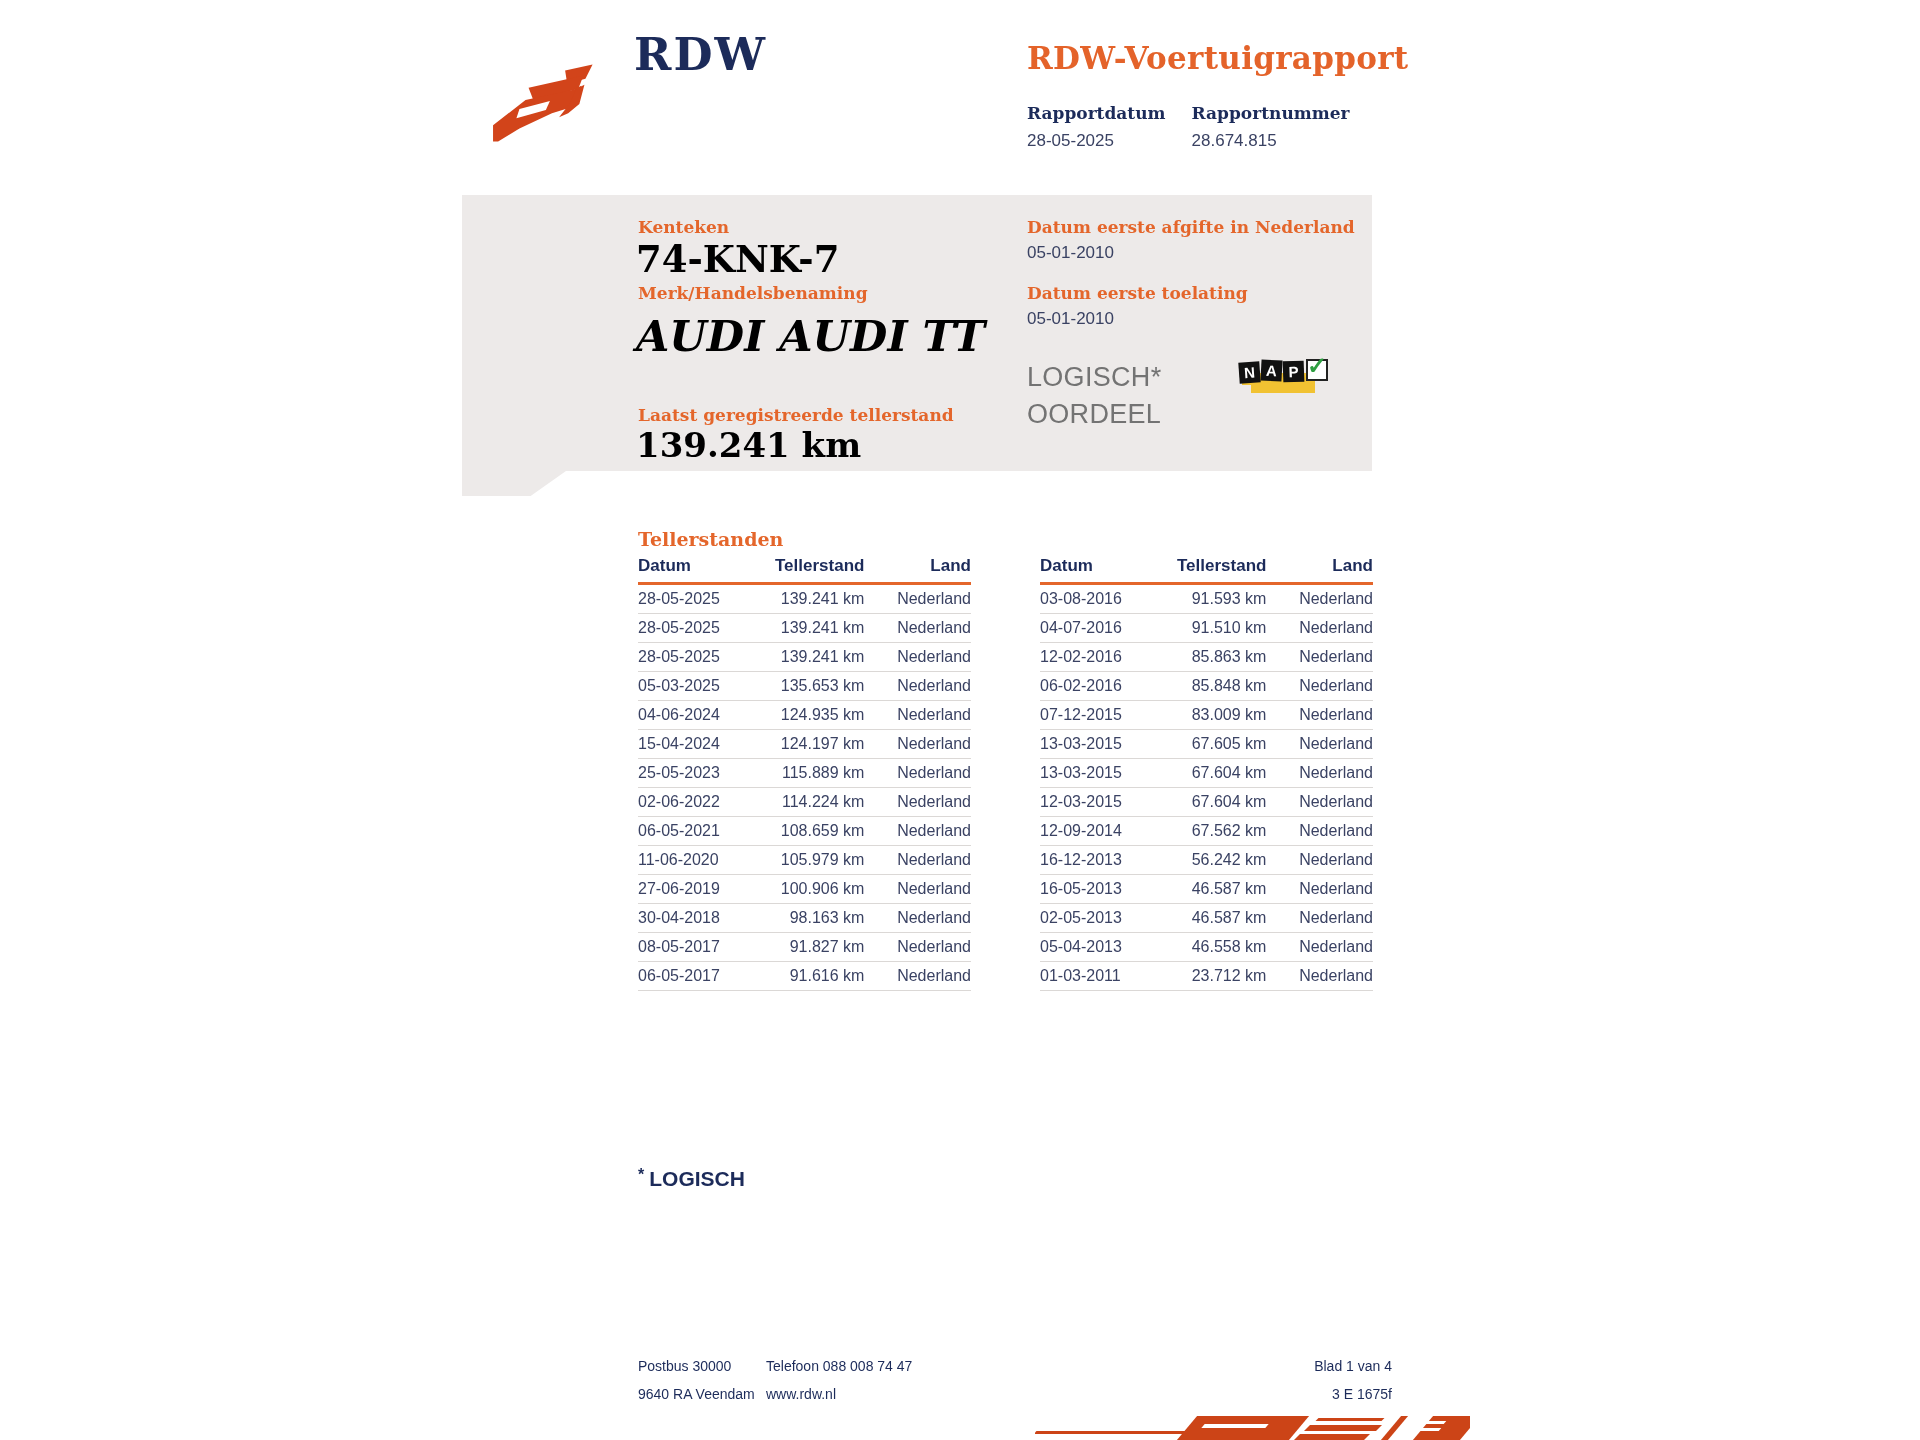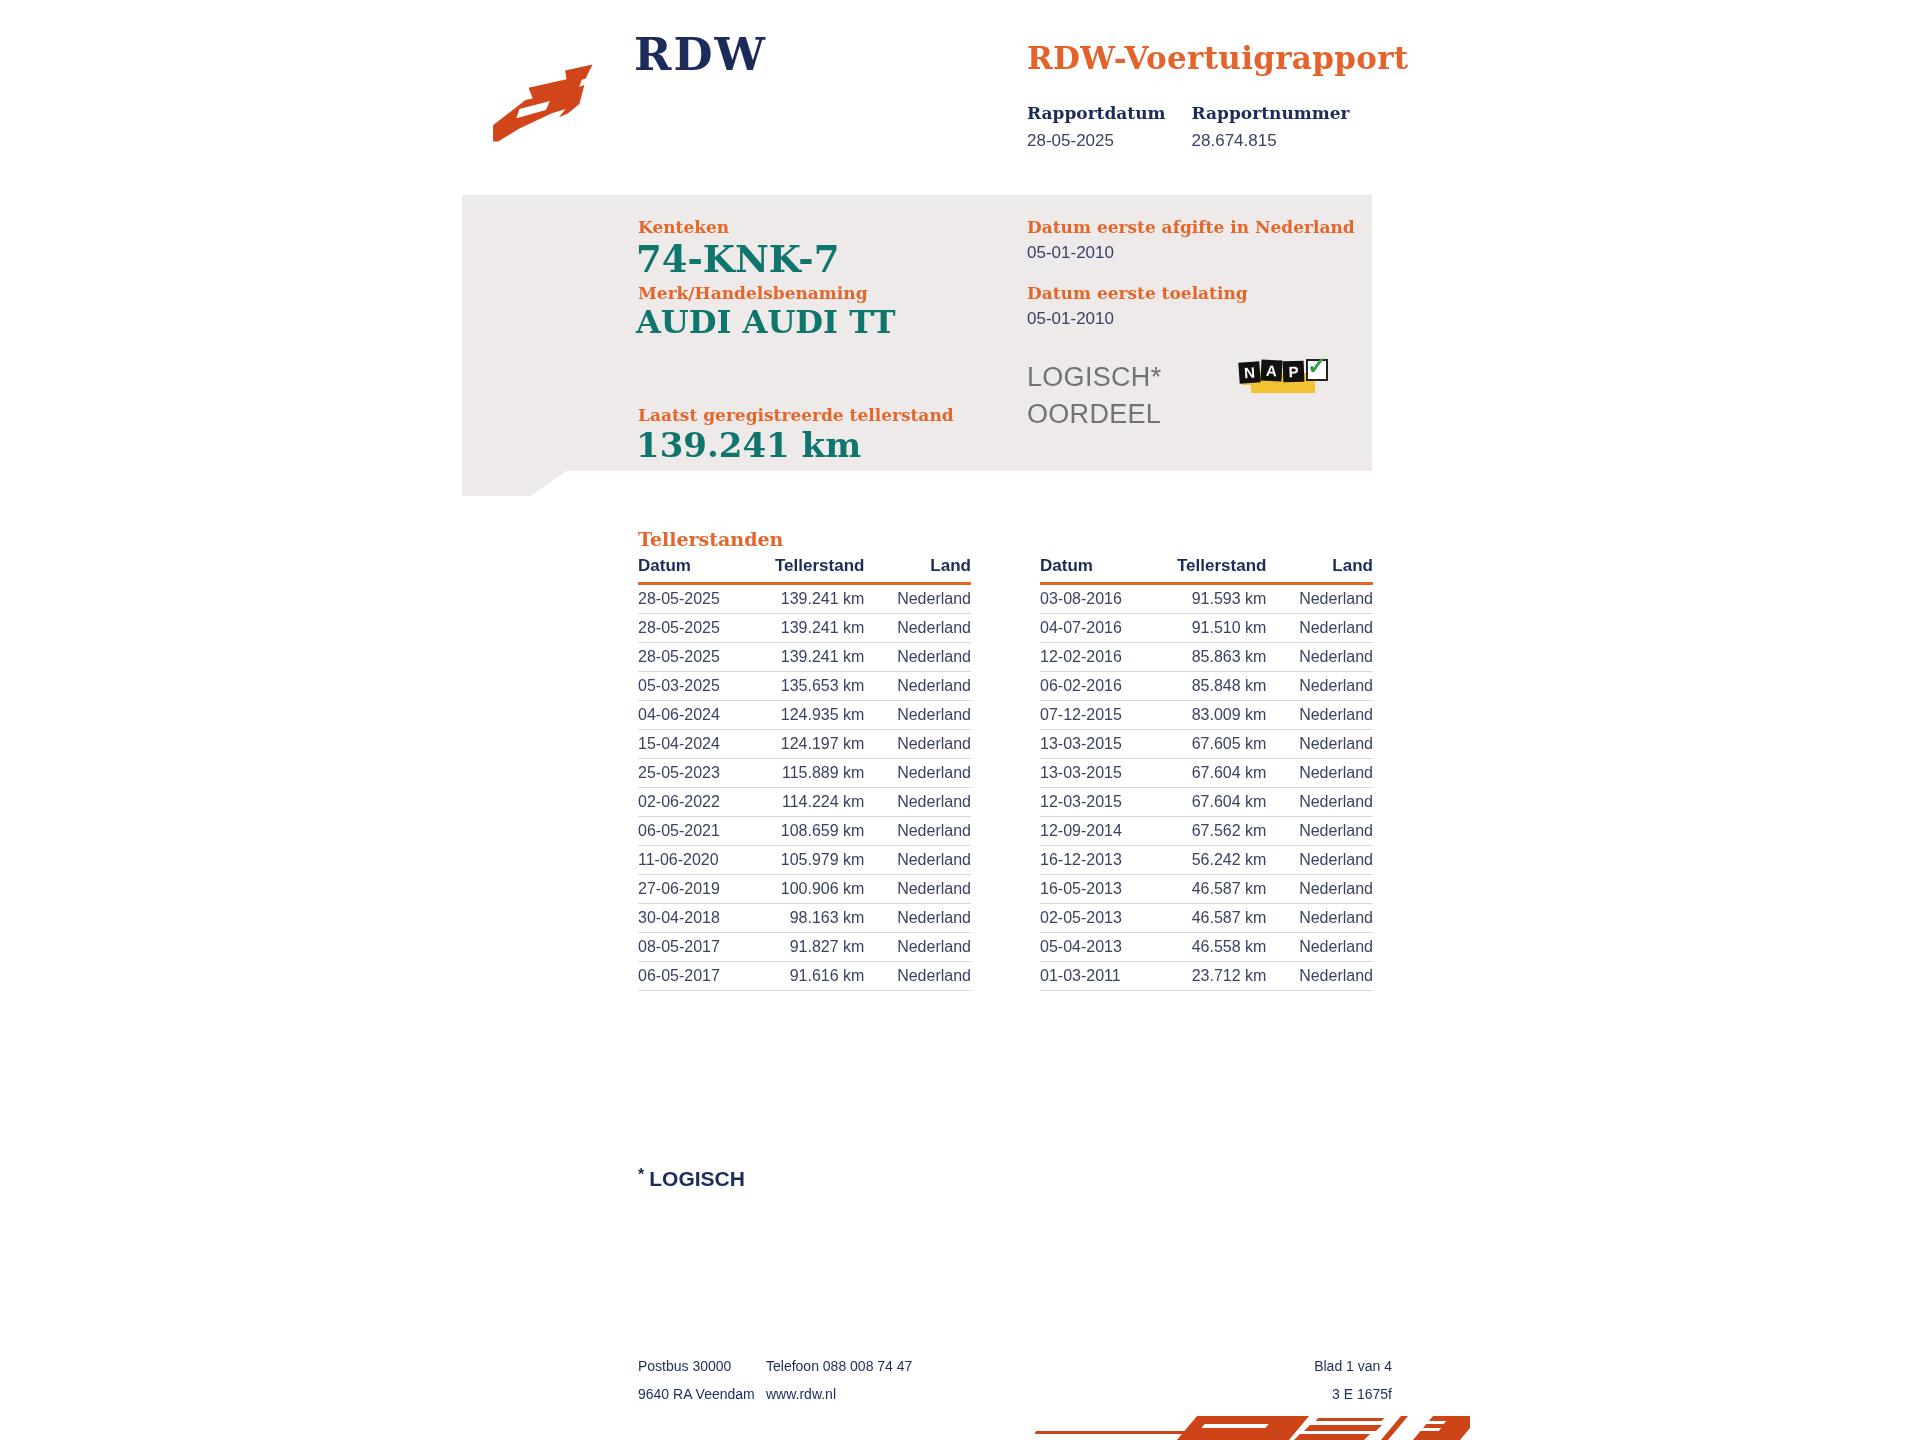--- a/index.html
+++ b/index.html
@@ -28,27 +28,27 @@
   .meta-label { font-family:"DejaVu Serif", serif; font-weight:700; font-size:17px; color:#1c2b5a; }
   .meta-value { margin-top:8px; font-size:17px; color:#3a4263; }
 
   
   .summary-box { position:absolute; left:462px; top:195px; width:910px; height:276px; background:#edeae9; }
   .summary-tab {
     position:absolute; left:462px; top:471px; width:104px; height:25px; background:#edeae9;
     clip-path:polygon(0 0, 100% 0, 66% 100%, 0 100%);
   }
   .f-label { position:absolute; font-family:"DejaVu Serif", serif; font-weight:700; font-size:17px; color:#e4662b; white-space:nowrap; }
-  .f-big   { position:absolute; font-family:"DejaVu Serif", serif; font-weight:600; color:#0f766e; white-space:nowrap; }
+  .f-big   { position:absolute; font-family:"DejaVu Serif", serif; font-weight:600; color:#000000; white-space:nowrap; }
   .f-value { position:absolute; font-size:17px; color:#3a4263; white-space:nowrap; }
 
   .pos-kenteken-label   { left:176px; top:22px; }
   .pos-kenteken-value   { left:174px; top:42px;  font-size:37px; }
   .pos-merk-label       { left:176px; top:88px; }
-  .pos-merk-value       { left:174px; top:108px; font-size:32px; }
+  .pos-merk-value       { left:174px; top:116px; font-size:43px;font-style:italic; }
   .pos-teller-label     { left:176px; top:210px; }
   .pos-teller-value     { left:174px; top:230px; font-size:34px; }
   .pos-afgifte-label    { left:565px; top:22px; }
   .pos-afgifte-value    { left:565px; top:48px; }
   .pos-toelating-label  { left:565px; top:88px; }
   .pos-toelating-value  { left:565px; top:114px; }
 
   .oordeel {
     position:absolute; left:565px; top:164px;
     font-weight:400; font-size:27px; line-height:37px; color:#737373;

